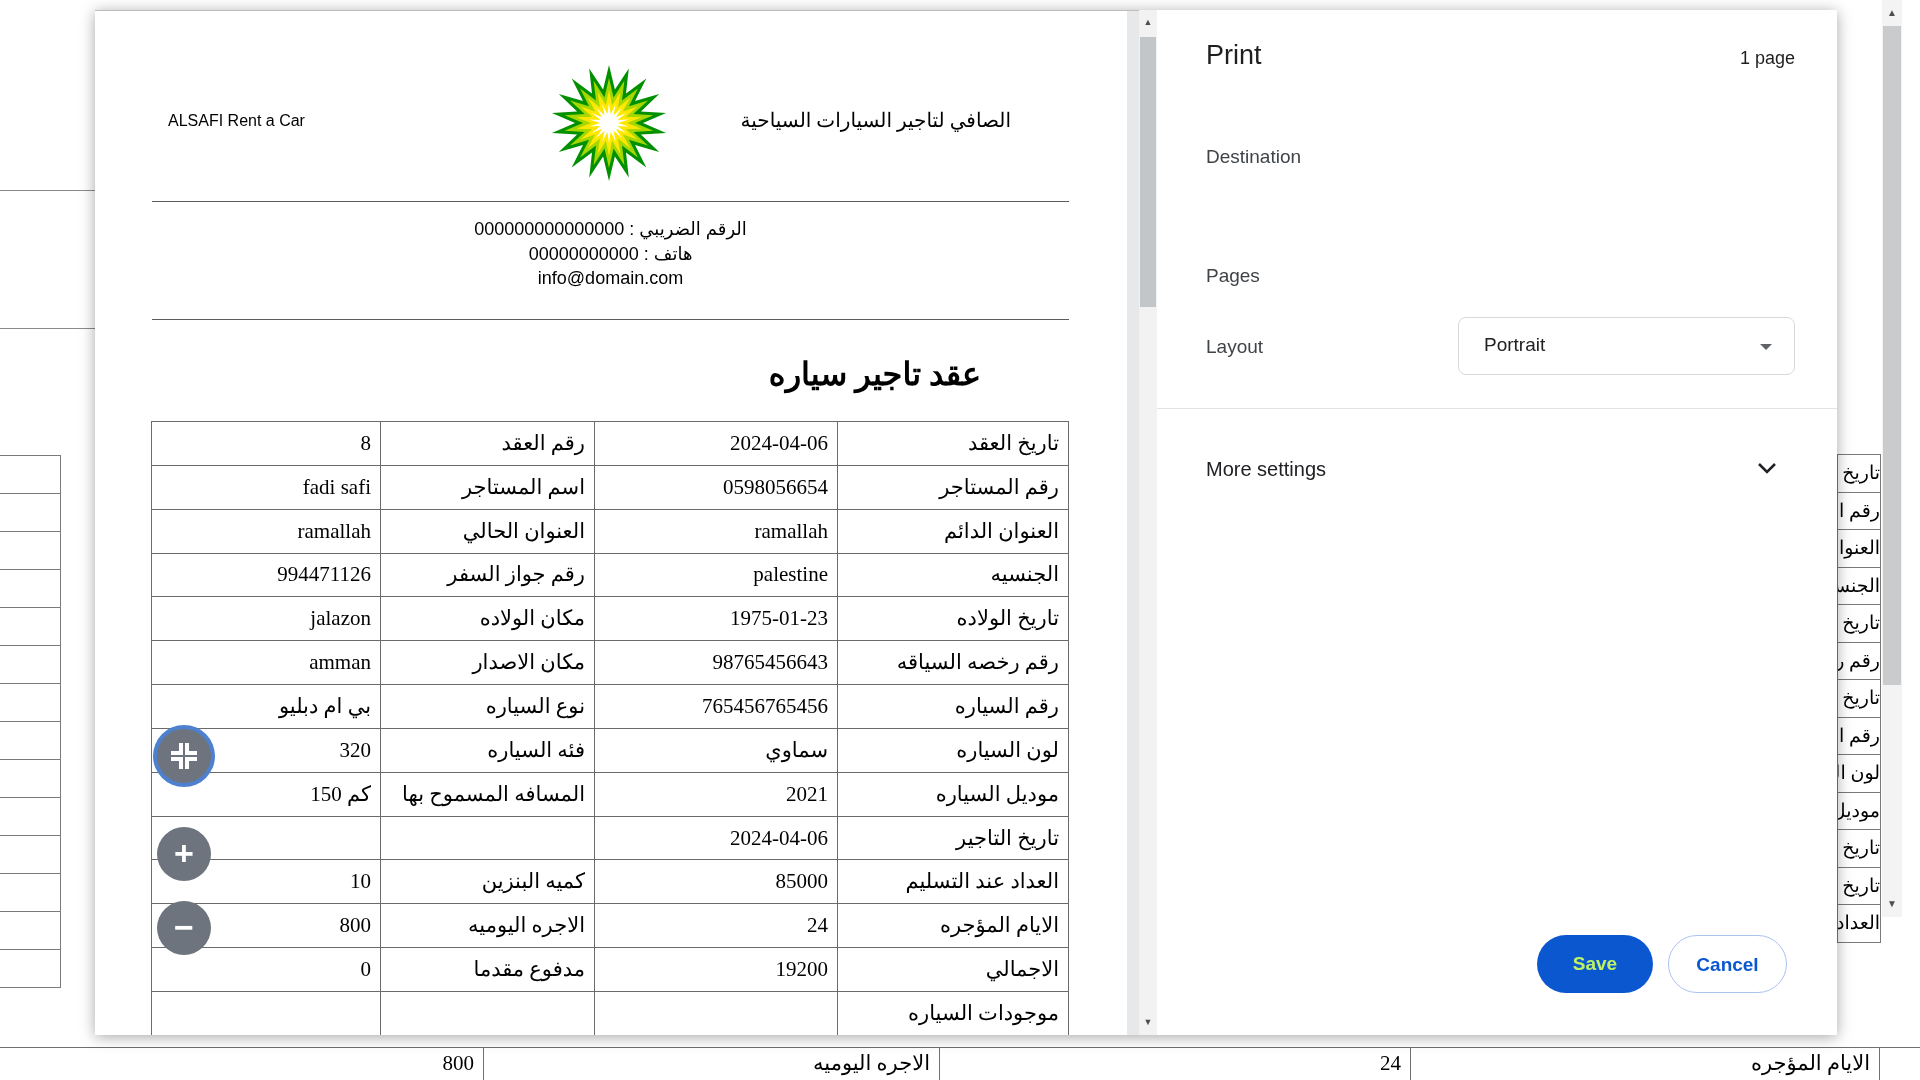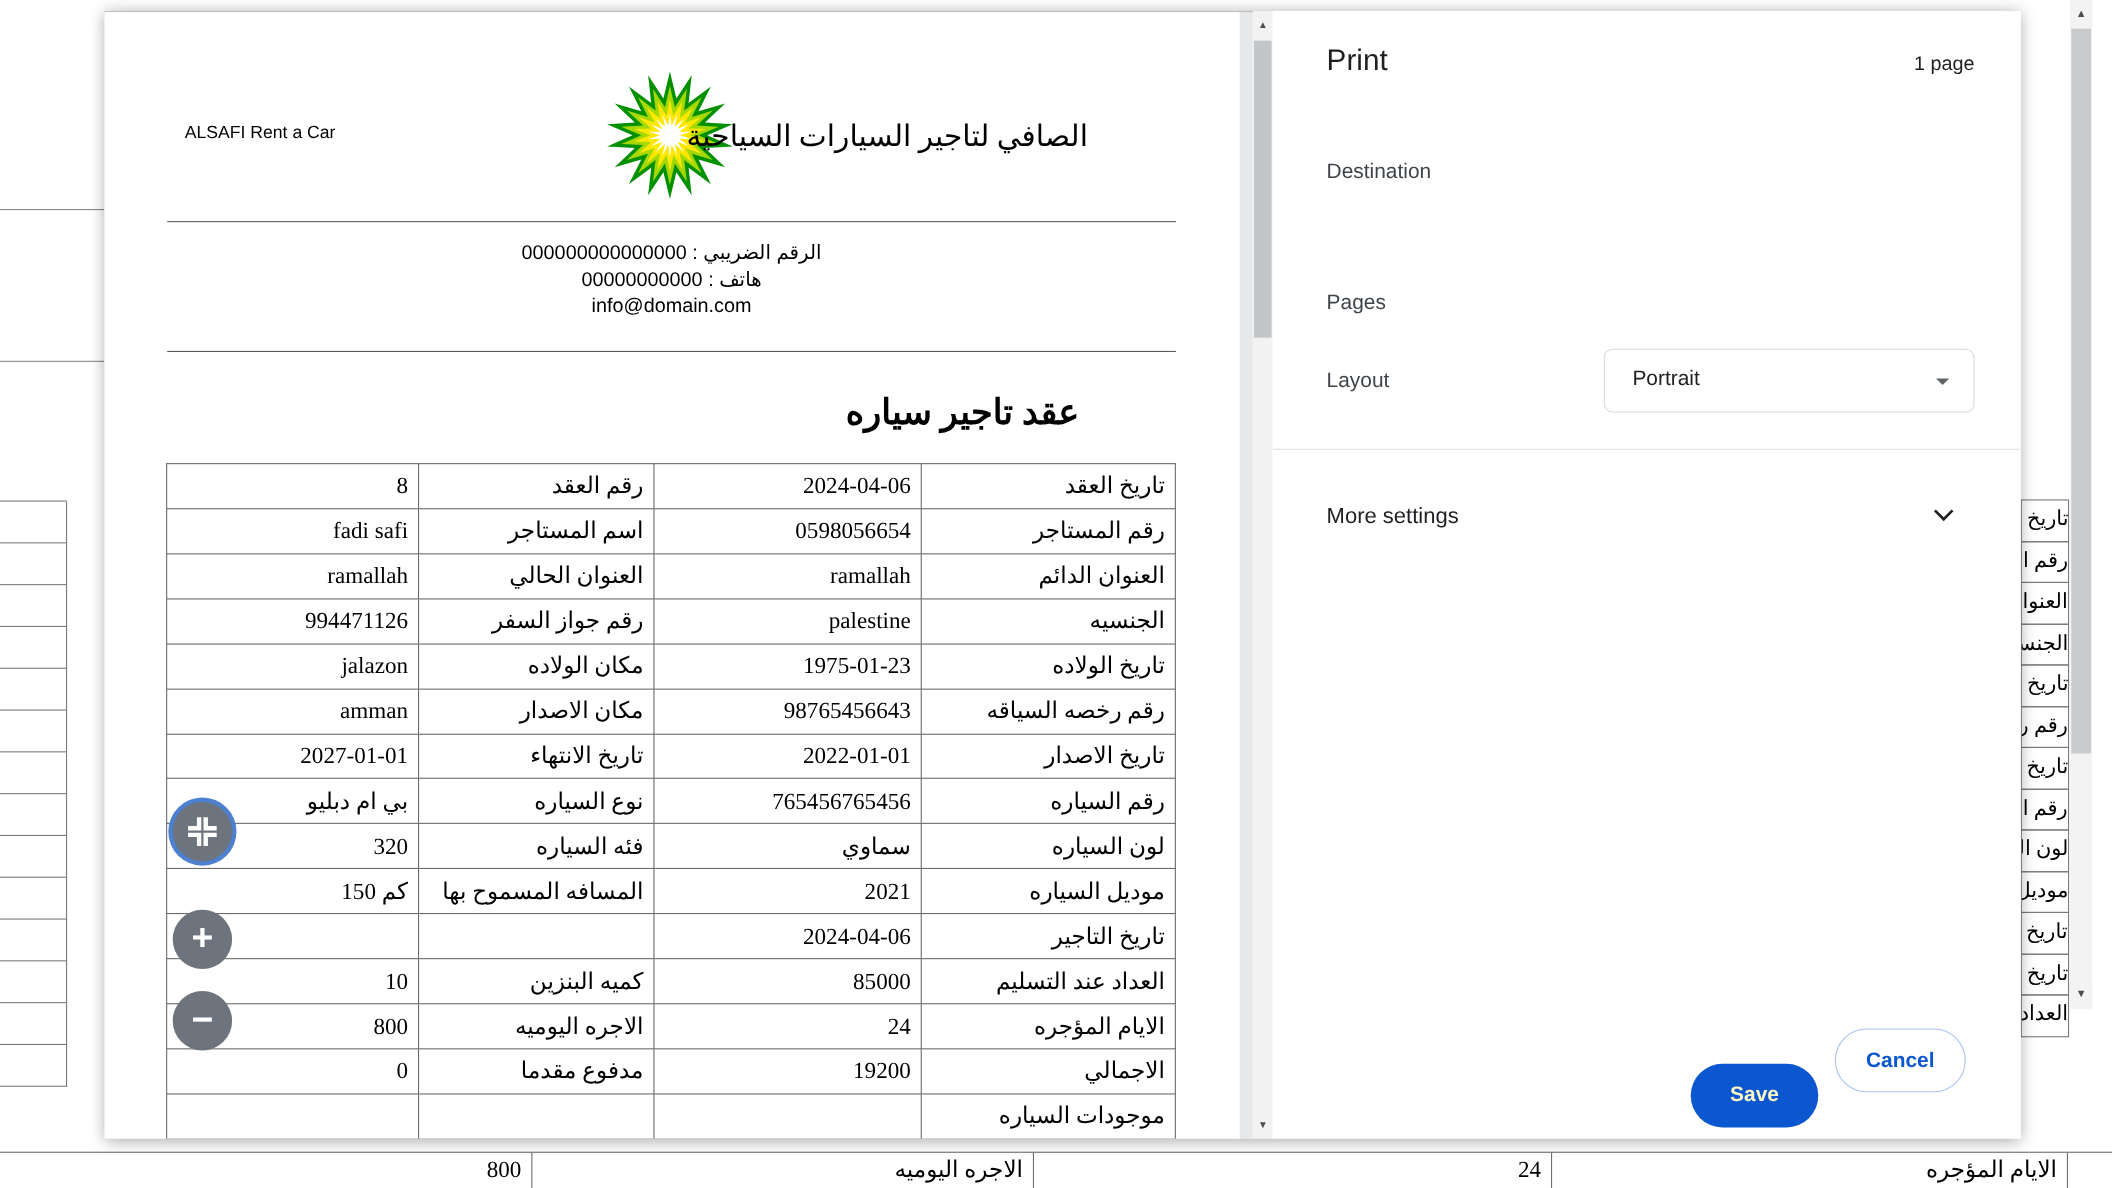--- a/index.html
+++ b/index.html
@@ -28,21 +28,21 @@
 
   
   #dialog{position:absolute;left:95px;top:10px;width:1742px;height:1025px;background:#fff;
       box-shadow:0 2px 14px rgba(0,0,0,.35);}
   #preview{position:absolute;left:0;top:0;width:1044px;height:1025px;background:#e6e8ea;
       border-top:1px solid #bdbdbd;box-sizing:border-box;overflow:hidden;}
   #doc-page{position:absolute;left:0;top:0;width:1032px;height:1025px;background:#fff;color:#000;}
 
   
   #company-en{position:absolute;left:73px;top:101px;font-size:16px;}
-  #company-ar{position:absolute;right:138px;top:97px;font-size:27px;direction:rtl;
+  #company-ar{position:absolute;right:116px;top:97px;font-size:20px;direction:rtl;
       font-family:"Liberation Serif","DejaVu Serif",serif;}
   #logo{position:absolute;left:454px;top:52px;width:120px;height:120px;}
   .doc-hr{position:absolute;left:57px;width:917px;height:1px;background:#5c5c5c;}
   #contact{position:absolute;left:57px;top:206px;width:917px;text-align:center;font-size:18px;line-height:24.5px;}
   #doc-title{position:absolute;left:780px;top:344px;transform:translateX(-50%);font-size:32px;font-weight:bold;
       direction:rtl;font-family:"Liberation Serif","DejaVu Serif",serif;white-space:nowrap;}
   #contract-table{position:absolute;left:56px;top:410px;width:917px;height:615px;border-collapse:collapse;
       table-layout:fixed;font-family:"Liberation Serif","DejaVu Serif",serif;}
   #contract-table td{border:1px solid #6b6b6b;font-size:21px;text-align:right;padding:0 9px 0 2px;
       white-space:nowrap;overflow:hidden;height:38px;}
@@ -70,21 +70,21 @@
   .dropdown .caret{position:absolute;right:22px;top:26px;width:0;height:0;
       border-left:6px solid transparent;border-right:6px solid transparent;border-top:6px solid #5f6368;}
   #dest-icon{position:absolute;left:20px;top:15px;}
   #dest-text{left:62px;}
   #panel-divider{position:absolute;left:0;top:398px;width:680px;height:1px;background:#e2e2e2;}
   #more-settings{position:absolute;left:0;top:430px;width:680px;height:60px;cursor:pointer;}
   #more-settings .ms-label{position:absolute;left:49px;top:18px;font-size:20px;}
   #ms-chevron{position:absolute;left:600px;top:22px;}
   .btn{position:absolute;top:925px;height:58px;border-radius:29px;font-size:19px;line-height:58px;
       text-align:center;box-sizing:border-box;cursor:pointer;}
-  #save-btn{left:380px;width:116px;background:#0b57d0;color:#fef9c3;font-weight:bold;margin-top:32px;}
+  #save-btn{left:380px;width:116px;background:#0b57d0;color:#bef264;font-weight:bold;}
   #cancel-btn{left:511px;width:119px;background:#fff;color:#0b57d0;border:1px solid #aac4f0;font-weight:bold;}
 </style>
 </head>
 <body>
 
 <div id="underlay">
   <div class="u-line" style="left:0;top:190px;width:95px;"></div>
   <div class="u-line" style="left:0;top:328px;width:95px;"></div>
   <div id="left-cells">
       <div class="lc"></div>
@@ -191,26 +191,20 @@
               <td dir="ltr">jalazon</td>
               <td dir="rtl">مكان الولاده</td>
               <td dir="ltr">1975-01-23</td>
               <td dir="rtl">تاريخ الولاده</td>
             </tr>
             <tr>
               <td dir="ltr">amman</td>
               <td dir="rtl">مكان الاصدار</td>
               <td dir="ltr">98765456643</td>
               <td dir="rtl">رقم رخصه السياقه</td>
-            </tr>
-            <tr>
-              <td dir="ltr">2027-01-01</td>
-              <td dir="rtl">تاريخ الانتهاء</td>
-              <td dir="ltr">2022-01-01</td>
-              <td dir="rtl">تاريخ الاصدار</td>
             </tr>
             <tr>
               <td dir="ltr">بي ام دبليو</td>
               <td dir="rtl">نوع السياره</td>
               <td dir="ltr">765456765456</td>
               <td dir="rtl">رقم السياره</td>
             </tr>
             <tr>
               <td dir="ltr">320</td>
               <td dir="rtl">فئه السياره</td>

